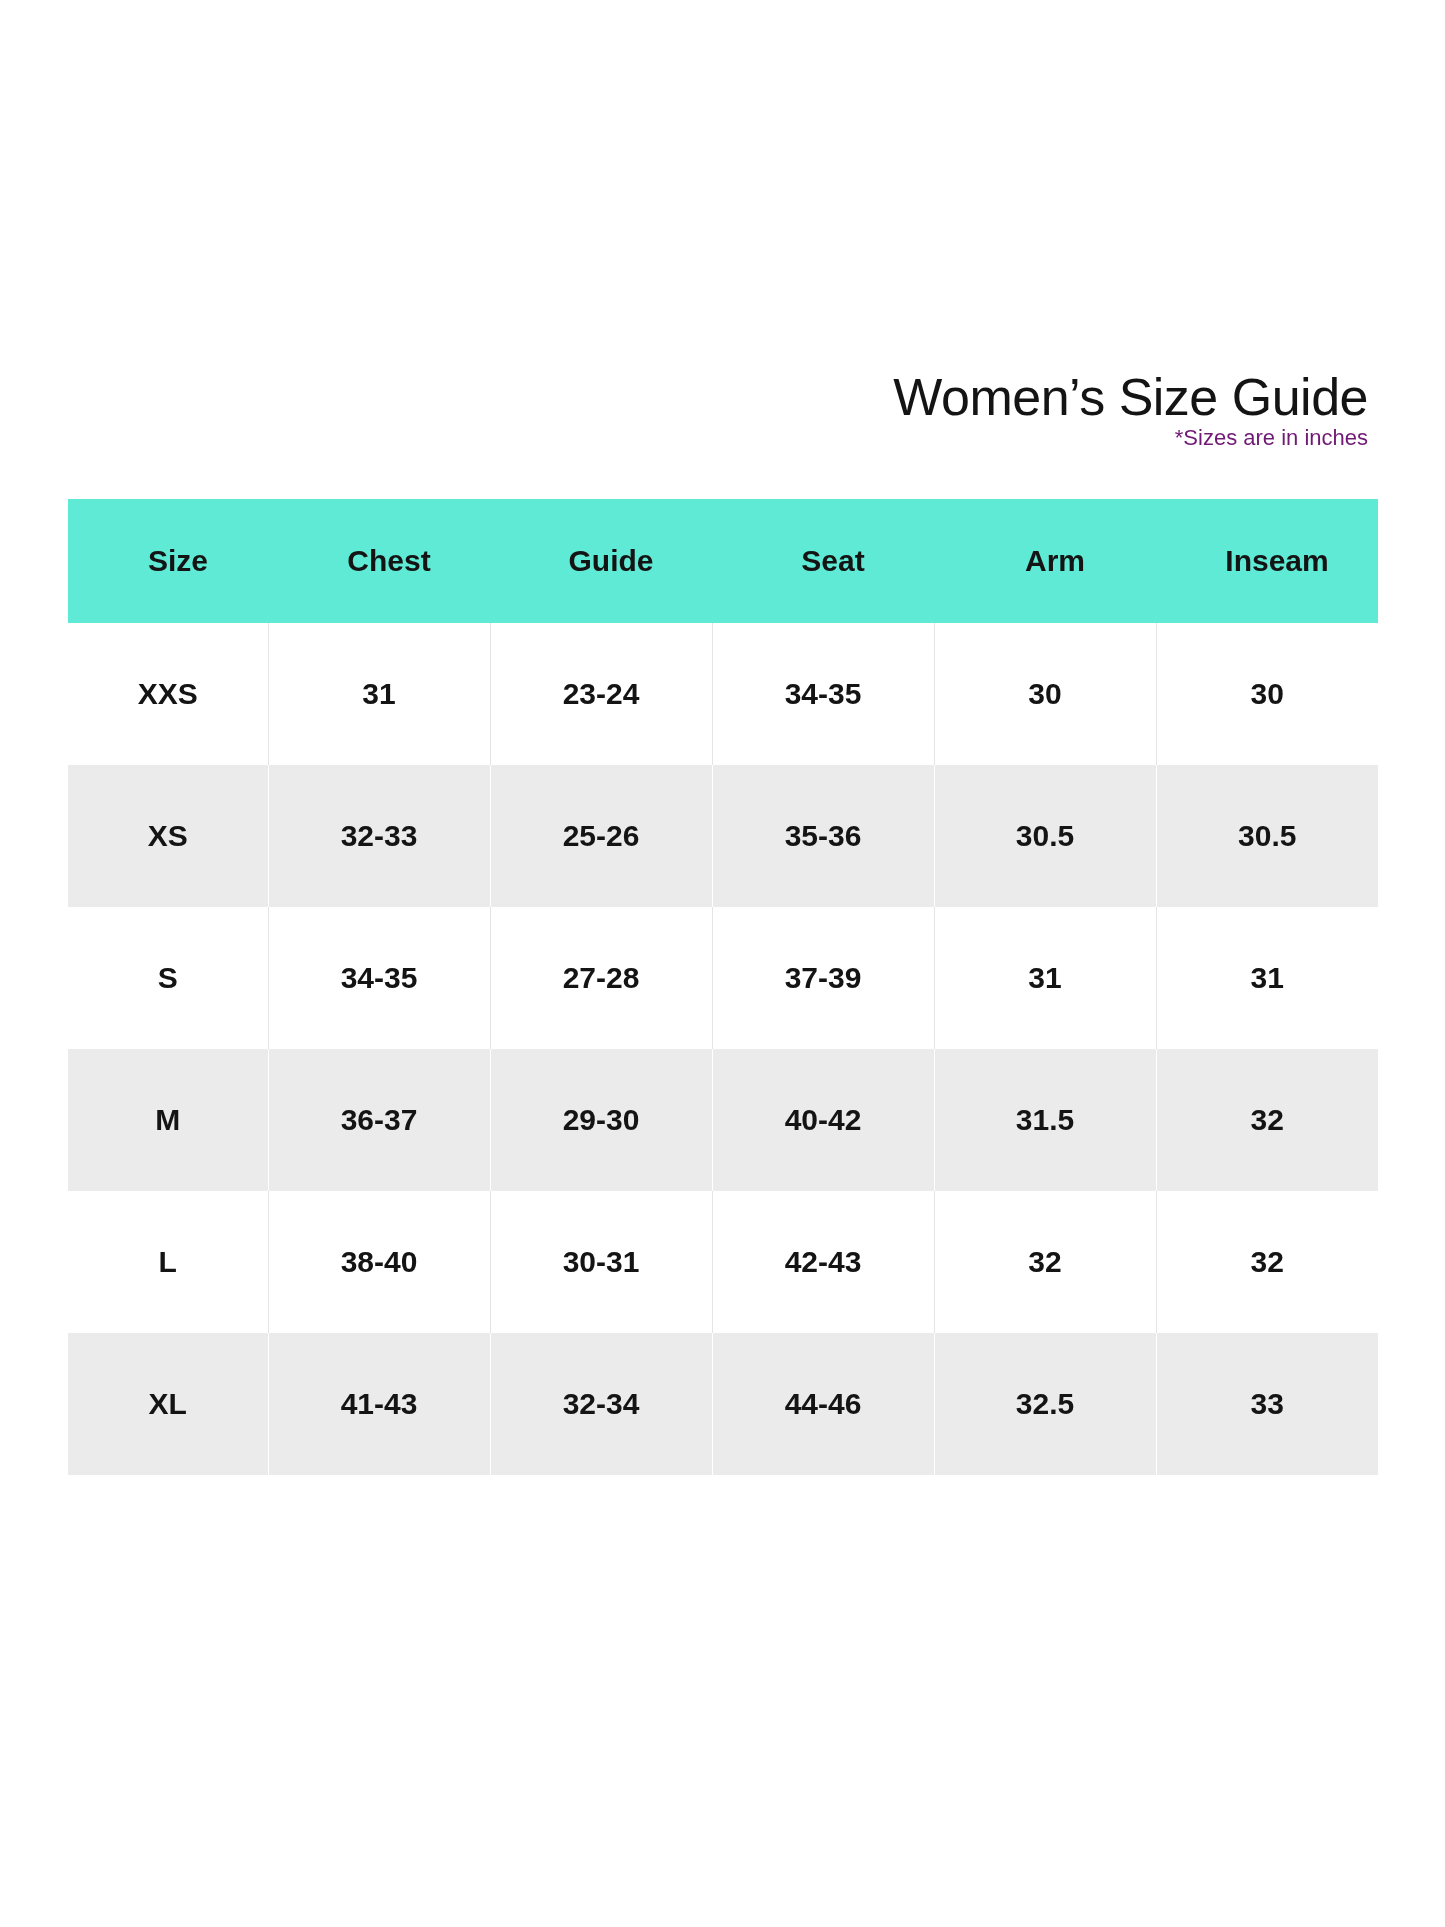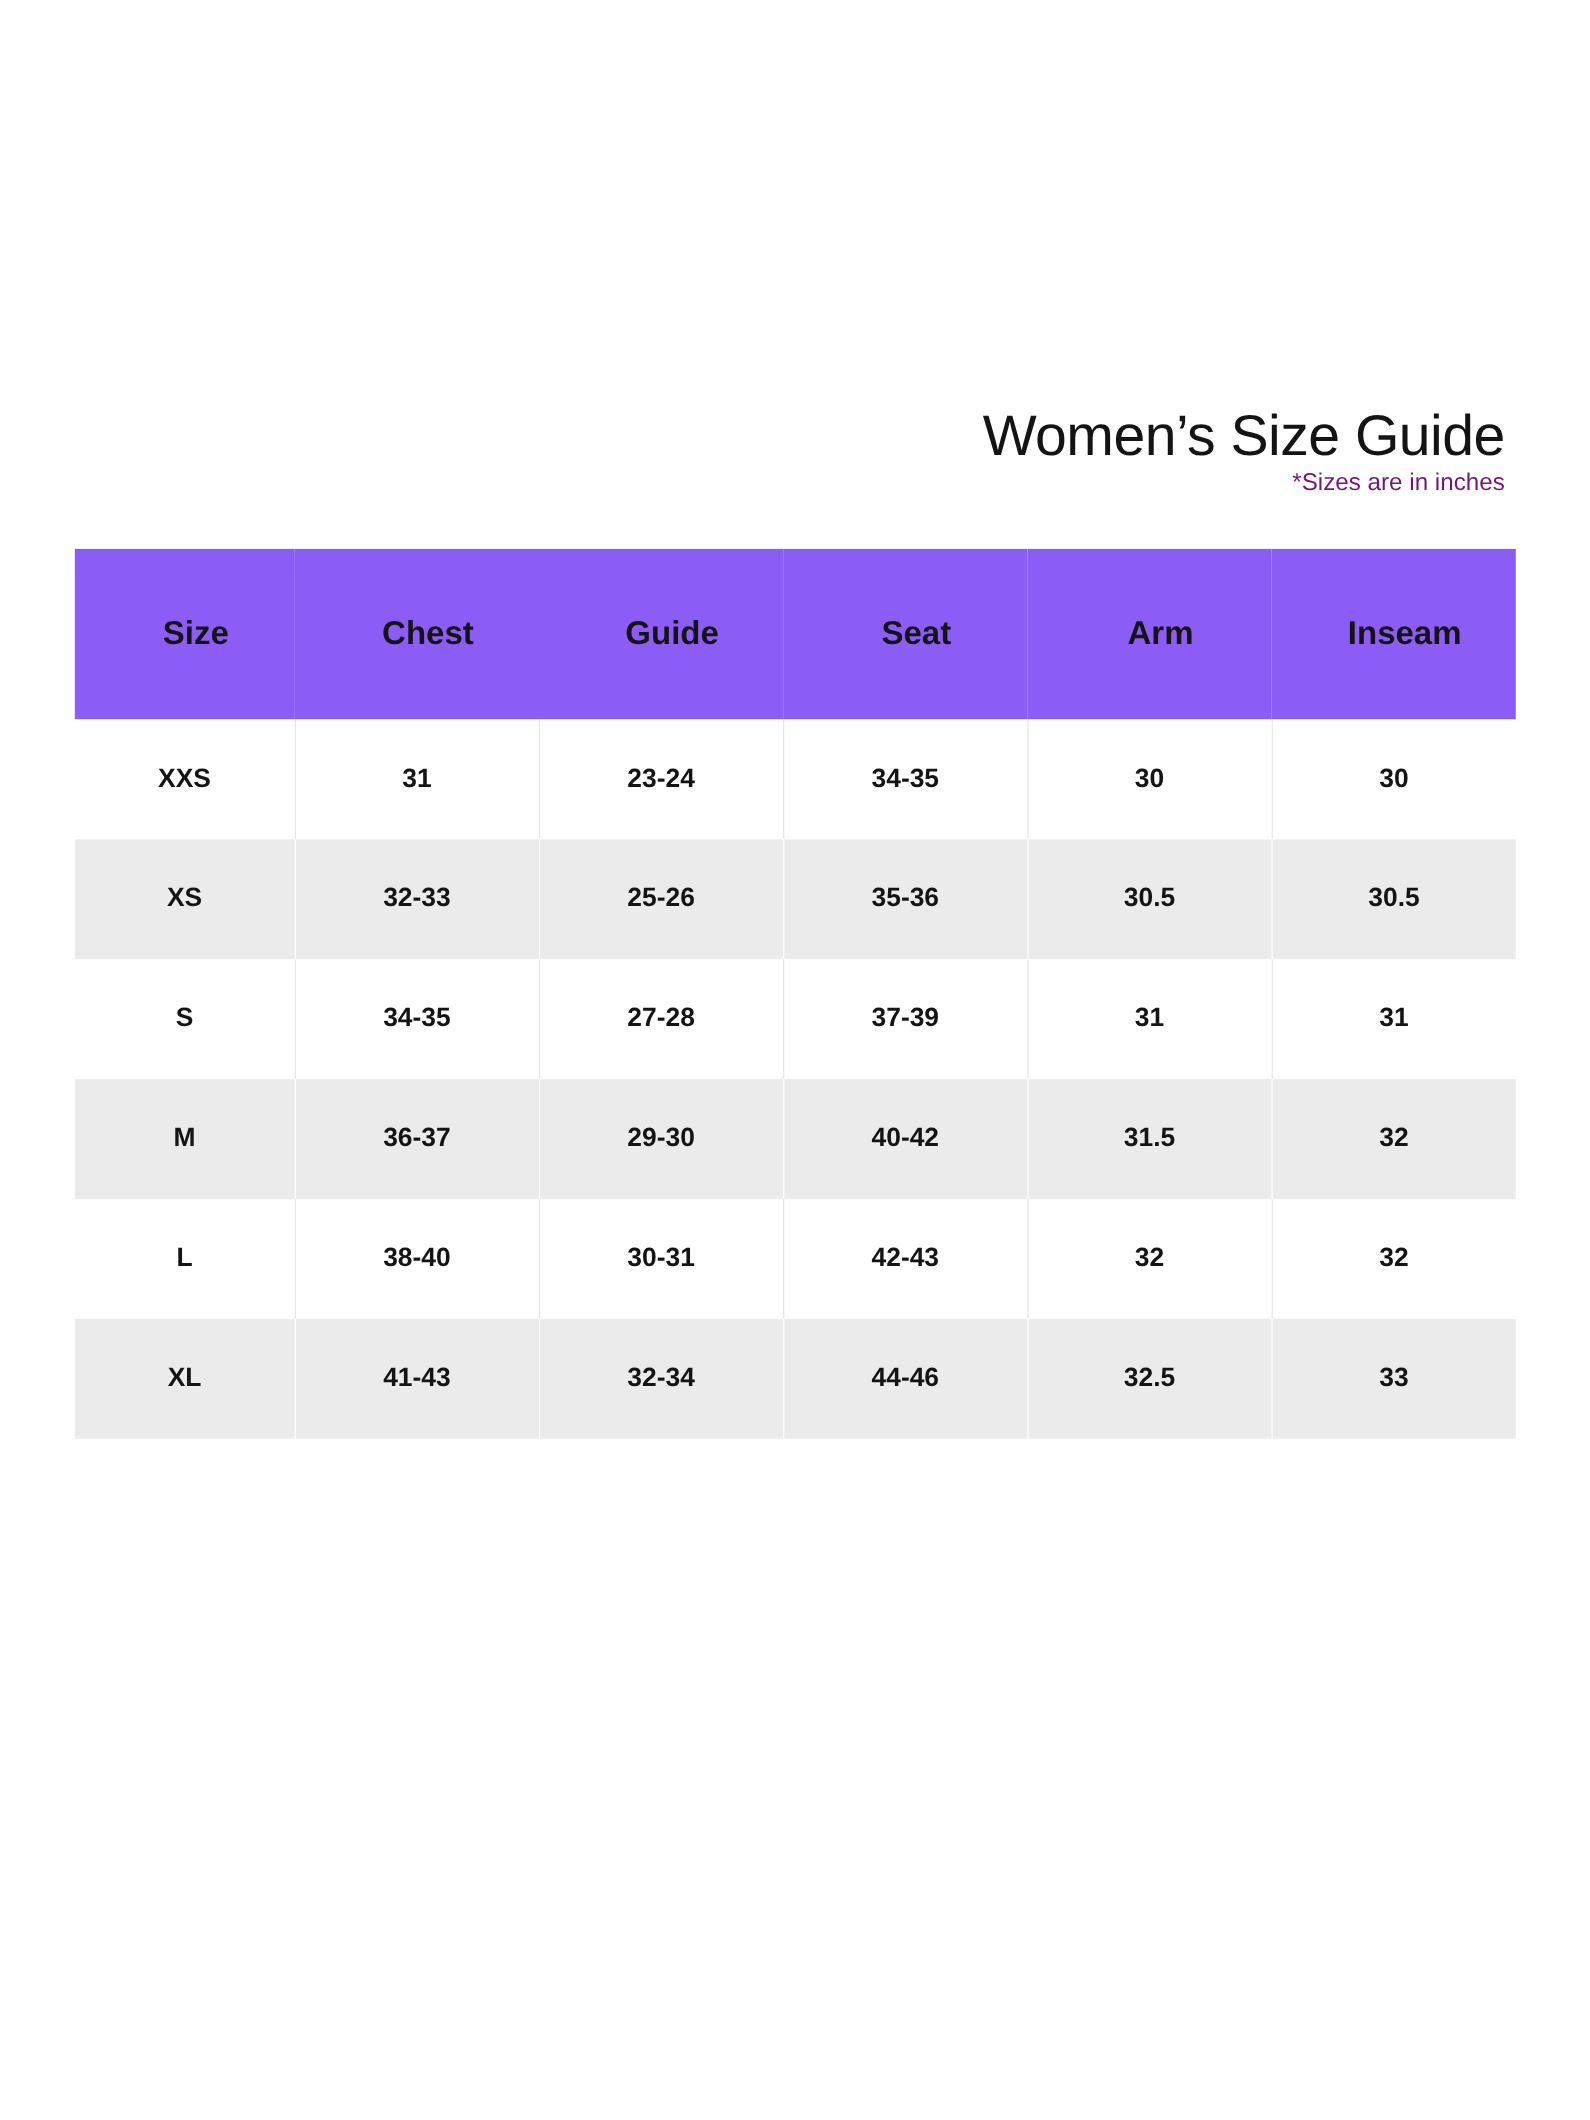--- a/index.html
+++ b/index.html
@@ -61,32 +61,32 @@
   table.size-table {
     border-collapse: collapse;
     width: 1310px;
     table-layout: fixed;
   }
 
   table.size-table th,
   table.size-table td {
     text-align: center;
     vertical-align: middle;
-    height: 109px;
-    font-size: 24px;
+    height: 142px;
+    font-size: 30px;
     font-weight: 400;
     color: #141414;
     padding: 0;
   }
 
   table.size-table thead th {
     font-weight: 700;
     font-size: 30px;
-    background: #8b5cf6;
-    height: 155px;
+    background: #5eead4;
+    height: 124px;
     padding-left: 20px;
   }
 
   table.size-table tbody tr.odd td {
     background: #ffffff;
   }
   table.size-table tbody tr.even td {
     background: #ebebeb;
   }
 

